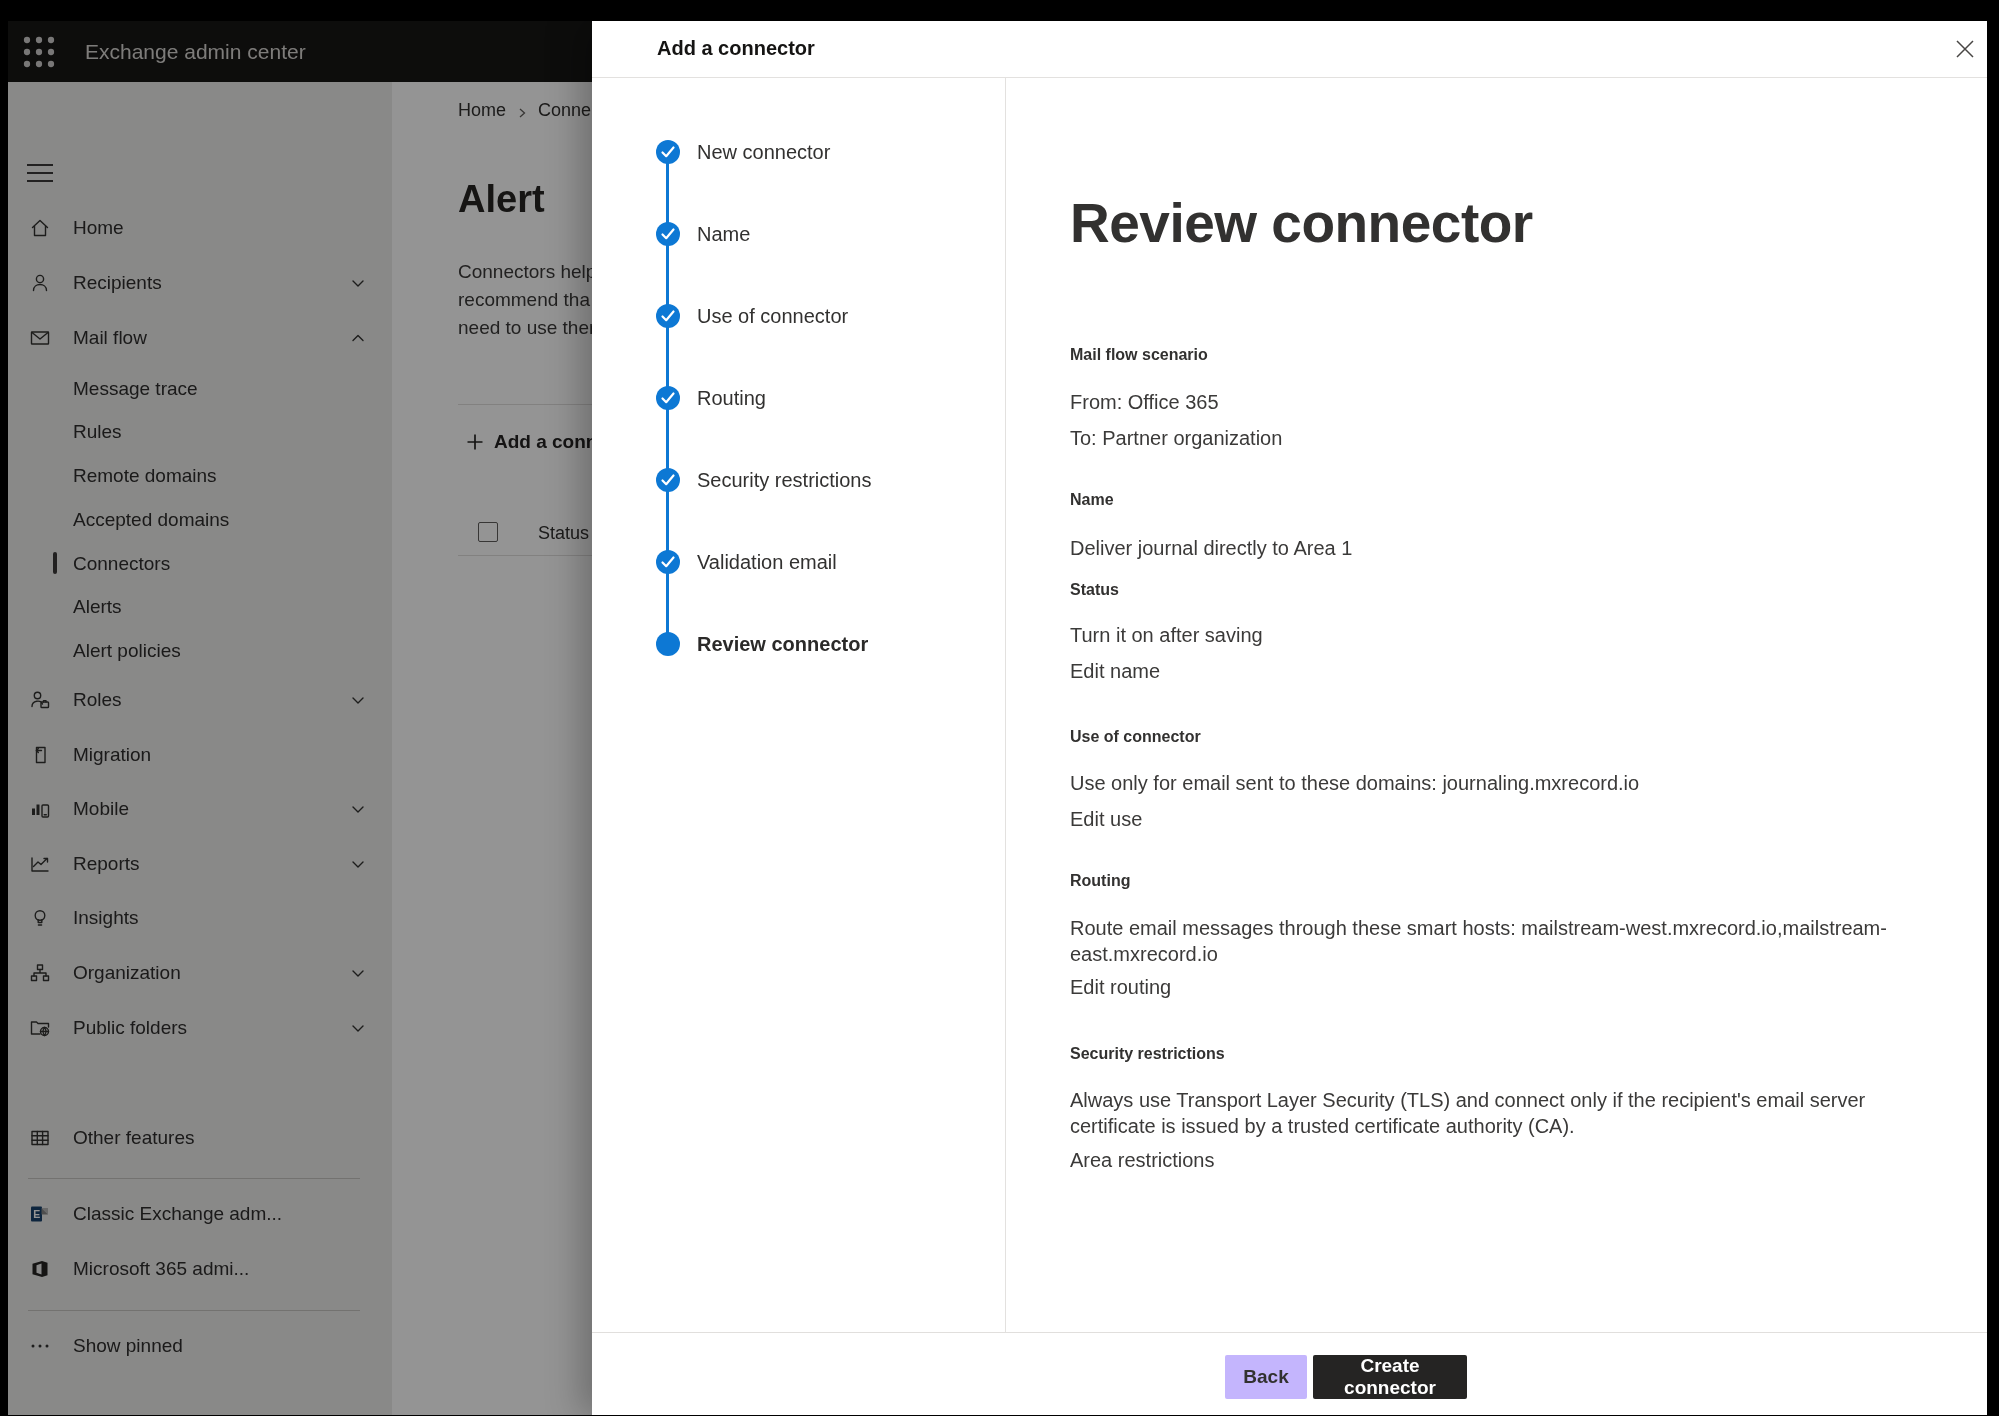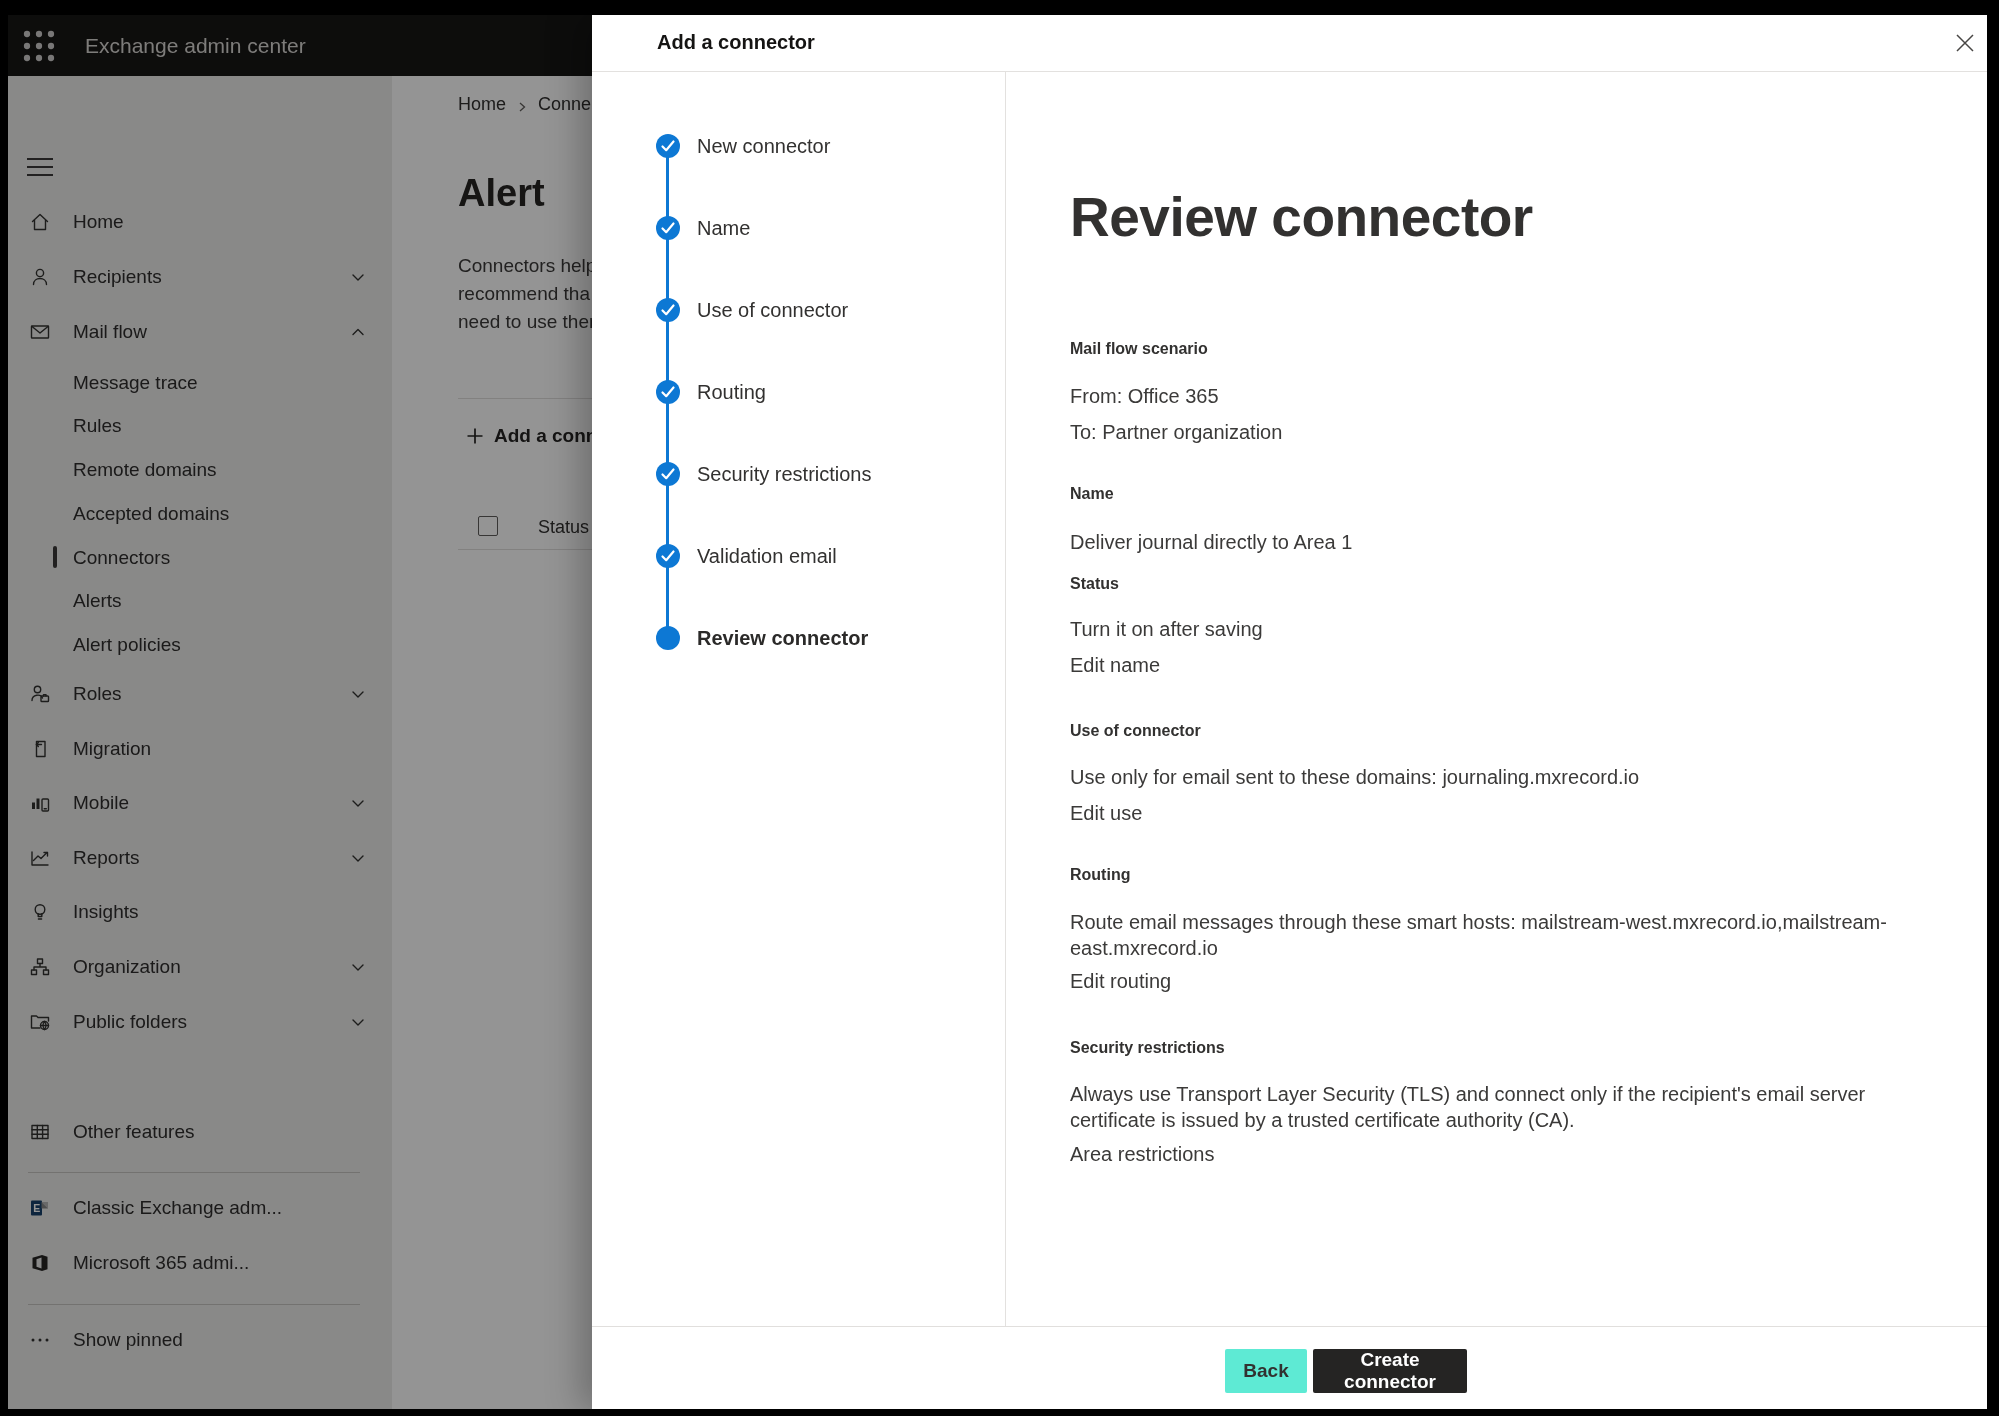--- a/index.html
+++ b/index.html
@@ -1,19 +1,19 @@
 <!DOCTYPE html>
 <html><head>
 <meta charset="utf-8">
 <style>
   * { margin:0; padding:0; box-sizing:border-box; }
   html,body { background:#000; }
   body { font-family:"Liberation Sans","DejaVu Sans",sans-serif; color:#323130; }
   .frame  { position:relative; width:1999px; height:1416px; background:#000; overflow:hidden; }
-  .screen { position:absolute; left:8px; top:15px; width:1979px; height:1394px; background:#fff; overflow:hidden; }
+  .screen { position:absolute; left:8px; top:21px; width:1979px; height:1394px; background:#fff; overflow:hidden; }
 
   
   .topbar { position:absolute; left:0; top:0; width:100%; height:61px; background:#181716; }
   .waffle-btn { position:absolute; left:13px; top:13px; width:36px; height:36px; display:flex; align-items:center; justify-content:center; cursor:pointer; background:none; border:none; }
   .topbar-title { position:absolute; left:77px; top:50%; transform:translateY(-50%); font-size:21px; color:#d8d6d3; white-space:nowrap; }
 
   
   .sidebar { position:absolute; left:0; top:61px; width:384px; height:1333px; background:#ececeb; }
   .hamburger-btn { position:absolute; left:16px; top:78px; width:32px; height:26px; background:none; border:none; cursor:pointer; }
   .nav-item { position:absolute; left:0; width:384px; height:54px; cursor:pointer; }
@@ -58,21 +58,21 @@
 
   .rv { position:absolute; left:478px; white-space:nowrap; }
   .rv-h1 { top:170px; font-size:55px; font-weight:700; color:#323130; letter-spacing:-0.5px; }
   .rv-head { font-size:16px; font-weight:700; color:#323130; }
   .rv-body { font-size:20px; color:#3b3a39; }
   .rv-para { white-space:normal; width:860px; line-height:26px; }
   .rv-link { cursor:pointer; }
 
   .foot-div { position:absolute; left:0; top:1311px; width:100%; height:1px; background:#e1dfdd; }
   .btn { position:absolute; top:1334px; height:44px; display:flex; align-items:center; justify-content:center; border:none; border-radius:2px; font-family:inherit; font-size:19px; font-weight:600; cursor:pointer; }
-  .btn-back { left:633px; width:82px; background:#5eead4; color:#323130; }
+  .btn-back { left:633px; width:82px; background:#c4b5fd; color:#323130; }
   .btn-create { left:721px; width:154px; background:#252423; color:#fff; }
 </style>
 </head>
 <body>
 
 <div class="frame">
 <div class="screen">
 
   <div class="topbar">
     <button class="waffle-btn">

